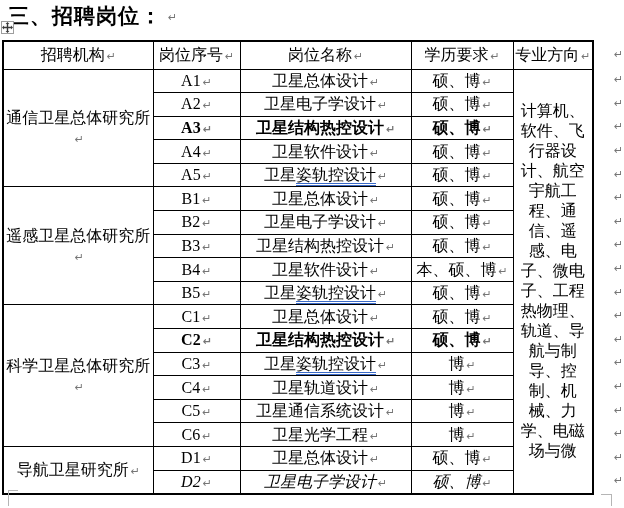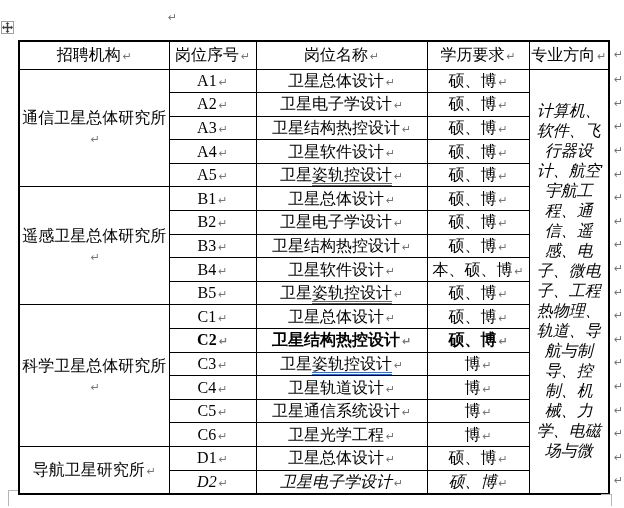--- a/index.html
+++ b/index.html
@@ -18,47 +18,48 @@
     font-family:"DejaVu Sans","Liberation Sans",sans-serif;
     margin-left:2px;vertical-align:baseline;
   }
   .title-pmark{position:absolute;left:166px;top:12px}
   .move-handle{
     position:absolute;left:1px;top:21px;width:13px;height:13px;
     border:1px solid #9e9e9e;background:#fff;
     display:flex;align-items:center;justify-content:center;box-sizing:border-box;
   }
   table.rtable{
-    position:absolute;left:18px;top:40px;
+    position:absolute;left:2px;top:40px;
     border-collapse:collapse;table-layout:fixed;
     border:2px solid #000;
   }
   table.rtable td{
     border:1px solid #000;text-align:center;vertical-align:middle;
     font-size:16px;padding:0;line-height:1.25;overflow:hidden;
   }
   table.rtable thead tr{height:28px}
   td.major{
     vertical-align:top;white-space:pre-line;text-align:center;
-    line-height:23.55px;padding-top:1px;font-style:italic;
+    line-height:23.55px;padding-top:1px;
   }
   .uline{border-bottom:3px double #3b6bc9}
   .row-marks{position:absolute;left:612px;top:40px;display:flex;flex-direction:column}
   .row-marks .rm{display:flex;align-items:center}
   .bmark{position:absolute;background:#b5b5b5}
   .bl-h{left:8px;top:490px;width:10px;height:1px}
   .bl-v{left:8px;top:490px;width:1px;height:16px}
   .br-h{left:601px;top:494px;width:11px;height:1px}
   .br-v{left:611px;top:494px;width:1px;height:12px}
 </style>
 </head>
 <body>
 
 <div class="page">
 
+  <div class="doc-title">三、招聘岗位：</div>
   <span class="pmark title-pmark">↵</span>
 
   <div class="move-handle">
     <span style="display:flex">
       <svg width="11" height="11" viewBox="0 0 14 14" xmlns="http://www.w3.org/2000/svg">
         <path d="M7 0 L9.4 2.6 H7.9 V6.1 H11.4 V4.6 L14 7 L11.4 9.4 V7.9 H7.9 V11.4 H9.4 L7 14 L4.6 11.4 H6.1 V7.9 H2.6 V9.4 L0 7 L2.6 4.6 V6.1 H6.1 V2.6 H4.6 Z" fill="#3a3a3a"></path>
       </svg>
     </span>
   </div>
 
@@ -102,21 +103,21 @@
 制、机
 械、力
 学、电磁
 场与微</td>
         </tr>
         <tr style="height: 23.6px;">
           <td>A2<span class="pmark">↵</span></td>
           <td>卫星电子学设计<span class="pmark">↵</span></td>
           <td>硕、博<span class="pmark">↵</span></td>
         </tr>
-        <tr style="height: 23.6px;">
+        <tr style="height: 23.6px; font-weight: bold;">
           <td>A3<span class="pmark">↵</span></td>
           <td>卫星结构热控设计<span class="pmark">↵</span></td>
           <td>硕、博<span class="pmark">↵</span></td>
         </tr>
         <tr style="height: 23.6px;">
           <td>A4<span class="pmark">↵</span></td>
           <td>卫星软件设计<span class="pmark">↵</span></td>
           <td>硕、博<span class="pmark">↵</span></td>
         </tr>
         <tr style="height: 23.6px;">

